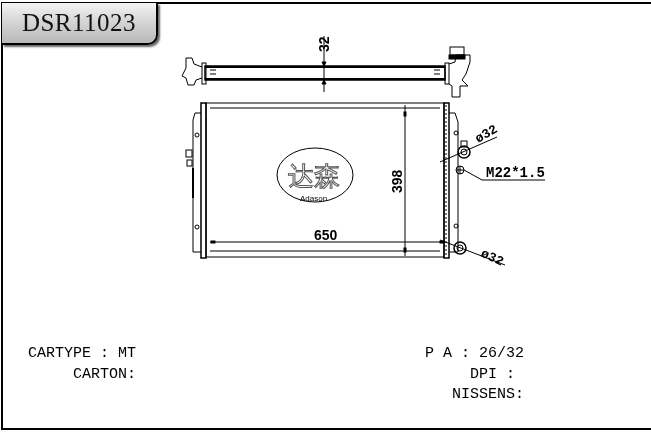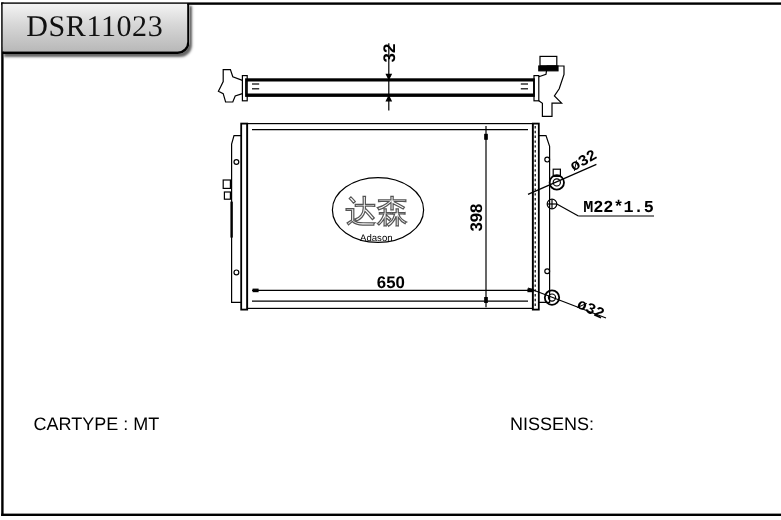--- a/index.html
+++ b/index.html
@@ -7,21 +7,21 @@
   .frame { position: absolute; left: 1px; top: 2px; width: 660px; height: 428px; border: 2px solid #000; border-right: none; box-sizing: border-box; }
   .title-tab {
     position: absolute; left: 2px; top: 3px; width: 154px; height: 40px;
     background: linear-gradient(to bottom, #f4f4f4 0%, #d6d6d6 45%, #b8b8b8 100%);
     border: 2px solid #000; border-left: none; border-top: none; border-radius: 0 0 10px 0;
     box-shadow: 2px 2px 2px #666;
     display: flex; align-items: center; justify-content: center;
   }
   .title-tab span { font-family: "Liberation Serif", serif; font-size: 25px; color: #111; letter-spacing: 0.5px; }
   .drawing { position: absolute; left: 0; top: 0; }
-  .specs { position: absolute; font-family: Liberation Sans, sans-serif; font-size: 15px; color: #000; line-height: 20.5px; text-align: right; }
+  .specs { position: absolute; font-family: Liberation Mono, monospace; font-size: 15px; color: #000; line-height: 20.5px; text-align: right; }
   .specs div { white-space: pre; }
   .left-specs { left: 28px; top: 344px; }
   .right-specs { left: 425px; top: 344px; }
   .dimtext { font-family: "Liberation Sans", sans-serif; font-weight: bold; }
 </style>
 </head>
 <body>
 
 <div class="frame"></div>
 
@@ -104,17 +104,20 @@
     <text x="0" y="0" font-size="13" font-family="Liberation Mono, monospace" font-weight="bold" transform="translate(478,143) rotate(-30)">ø32</text>
     <text x="0" y="0" font-size="13" font-family="Liberation Mono, monospace" font-weight="bold" transform="translate(480,256) rotate(25)">ø32</text>
     <text x="486" y="177" font-size="14" font-family="Liberation Mono, monospace" font-weight="bold">M22*1.5</text>
     <text x="288" y="185" font-size="26" fill="#fff" stroke="#555" stroke-width="1">达森</text>
     <text x="300" y="201" font-size="8">Adason</text>
   </g>
 </svg>
 
 <div class="specs left-specs">
   <div><span>CARTYPE : </span><span>MT</span></div>
+  <div><span>CARTON:</span><span></span></div>
 </div>
 
 <div class="specs right-specs">
+  <div><span>P A : </span><span>26/32</span></div>
+  <div><span>DPI : </span><span></span></div>
   <div><span>NISSENS:</span><span></span></div>
 </div>
 
 </body></html>

